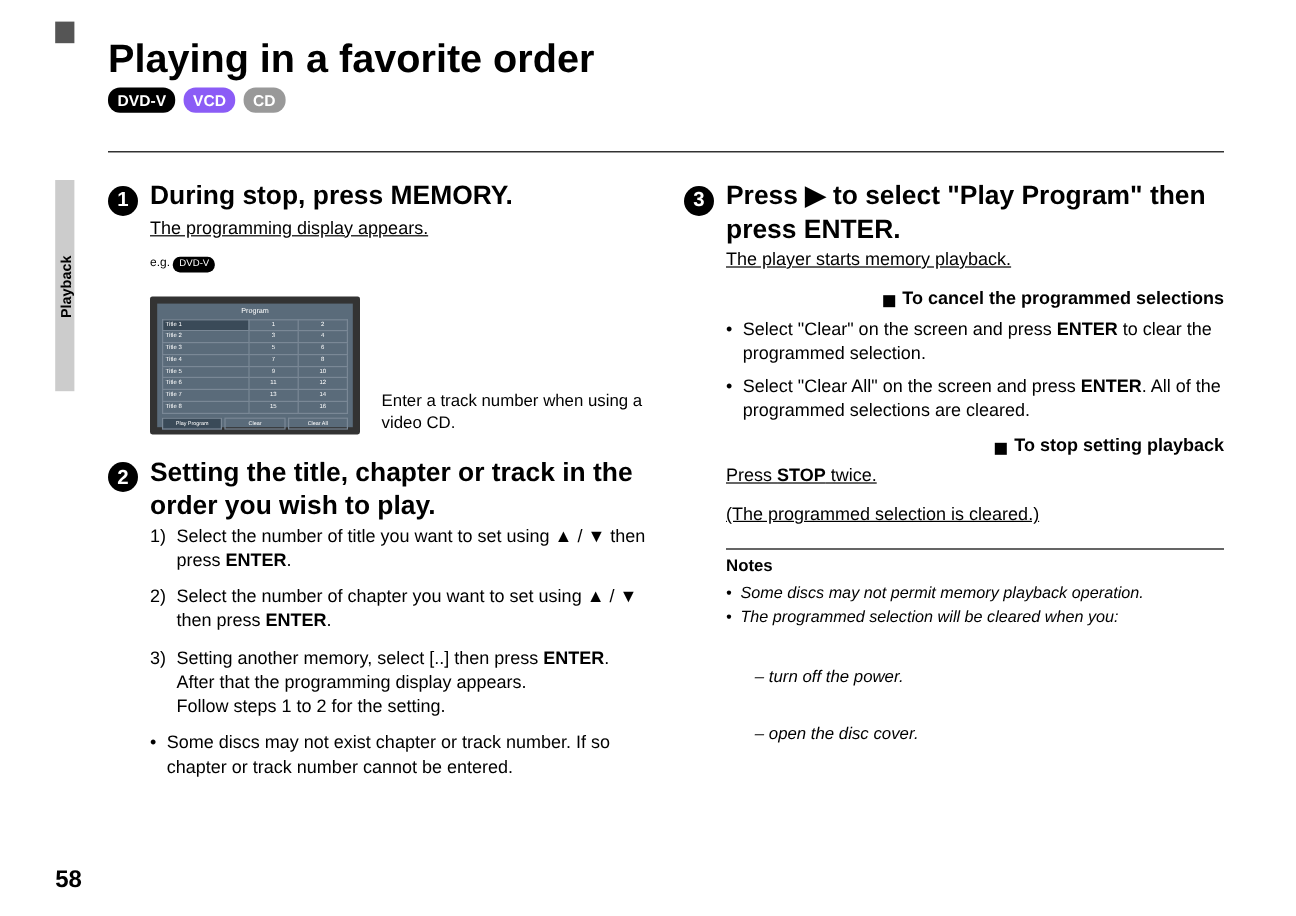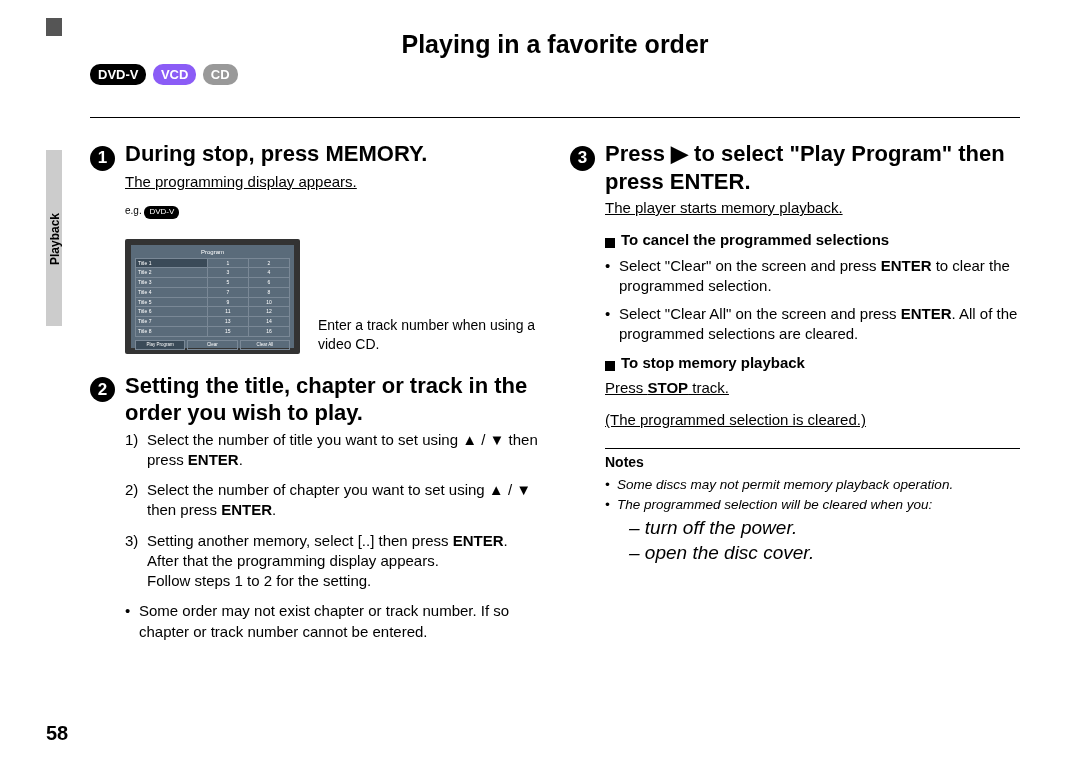--- a/index.html
+++ b/index.html
@@ -8,24 +8,23 @@
     width: 1080px;
     height: 763px;
     background: #fff;
     position: relative;
     color: #000;
   }
   .page {
     padding: 30px 60px 0 90px;
   }
   .page-title {
-    font-size: 25px;
+    font-size: 33px;
     font-weight: bold;
     margin-bottom: 5px;
-    text-align: center;
   }
   .badges { margin-bottom: 32px; }
   .badge {
     display: inline-block;
     padding: 3px 8px;
     color: #fff;
     font-size: 13px;
     font-weight: bold;
     border-radius: 10px;
     margin-right: 2px;
@@ -99,34 +98,34 @@
   .display-inner td { border: 1px solid #7a8896; padding: 1px 2px; text-align: center;}
   .display-inner td.tlab { text-align: left; }
   .display-inner td.sel { background: #3a4a58; }
   .disp-bot { display:flex; gap:2px; margin-top:3px; }
   .disp-bot span { flex:1; font-size:4.5px; text-align:center; border:1px solid #7a8896; padding:1px 0; }
   .disp-bot span.act { background:#3a4a58; }
   .side-cap { font-size: 14px; line-height: 1.35; }
   .num-list { list-style: none; padding: 0; margin: 0 0 8px 0;}
   .num-list li { display: flex; margin-bottom: 10px; font-size: 15px; line-height: 1.35;}
   .num-list li > .n { flex: none; width: 22px; }
-  .square-head { display:flex; gap:6px; align-items:baseline; margin-bottom: 5px;}
+  .square-head { display:flex; gap:6px; align-items:baseline; margin-bottom: 5px; justify-content: flex-end;}
   .square-mark {
     display:inline-block; width:10px; height:10px; background:#000; flex:none; position:relative; top:3px;
   }
   .square-title { font-weight: bold; font-size: 15px; }
   .bullets { list-style: none; padding-left: 0; }
   .bullets li { display:flex; font-size: 15px; line-height: 1.35; margin-bottom: 8px;}
   .bullets li::before { content: "•"; flex:none; width: 14px; }
   .notes-rule { border:none; border-top:1px solid #000; margin: 18px 0 4px 0;}
   .notes-head { font-weight: bold; font-size: 14px; margin-bottom: 4px;}
   .notes-list { list-style: none; padding:0; }
   .notes-list li { font-size: 13.5px; line-height:1.35; display:flex; margin-bottom: 2px; font-style: italic;}
   .notes-list li::before { content:"•"; flex:none; width:12px; }
-  .notes-sub { padding-left: 12px; font-size: 19px; line-height:1.35; }
+  .notes-sub { padding-left: 12px; font-size: 14px; line-height:1.35;margin-top:30px; }
   .page-num {
     position: absolute;
     left: 46px;
     bottom: 18px;
     font-size: 20px;
     font-weight: bold;
   }
   .side-tab {
     position: absolute;
     left: 48px;
@@ -252,21 +251,21 @@
               <span class="n">2)</span>
               <span><span>Select the number of chapter you want to set using ▲ / ▼ then press </span><b>ENTER</b><span>.</span></span>
             </li>
           <li>
               <span class="n">3)</span>
               <span><span>Setting another memory, select [..] then press </span><b>ENTER</b><span>. After that the programming display appears.</span><br><span>Follow steps 1 to 2 for the setting.</span></span>
             </li>
         </ul>
         <ul class="bullets">
           <li>
-              <span>Some order may not exist chapter or track number. If so chapter or track number cannot be entered.</span>
+              <span>Some discs may not exist chapter or track number. If so chapter or track number cannot be entered.</span>
             </li>
         </ul>
       </div>
     </div>
 
     <div class="col">
       <div class="step-head">
         <div class="step-num">3</div>
         <div class="step-title">Press ▶ to select "Play Program" then press ENTER.</div>
       </div>
@@ -281,24 +280,24 @@
           <li>
               <span><span>Select "Clear" on the screen and press </span><b>ENTER</b><span> to clear the programmed selection.</span></span>
             </li>
           <li>
               <span><span>Select "Clear All" on the screen and press </span><b>ENTER</b><span>. All of the programmed selections are cleared.</span></span>
             </li>
         </ul>
 
         <div class="square-head">
           <span class="square-mark"></span>
-          <span class="square-title">To stop memory playback</span>
+          <span class="square-title">To stop setting playback</span>
         </div>
         <p class="sub-p">
-          <span>Press </span><b>STOP</b><span> track.</span>
+          <span>Press </span><b>STOP</b><span> twice.</span>
         </p>
         <p class="sub-p">(The programmed selection is cleared.)</p>
 
         <hr class="notes-rule">
         <div class="notes-head">Notes</div>
         <ul class="notes-list">
           <li>
               <span>Some discs may not permit memory playback operation.</span>
             </li>
           <li>

